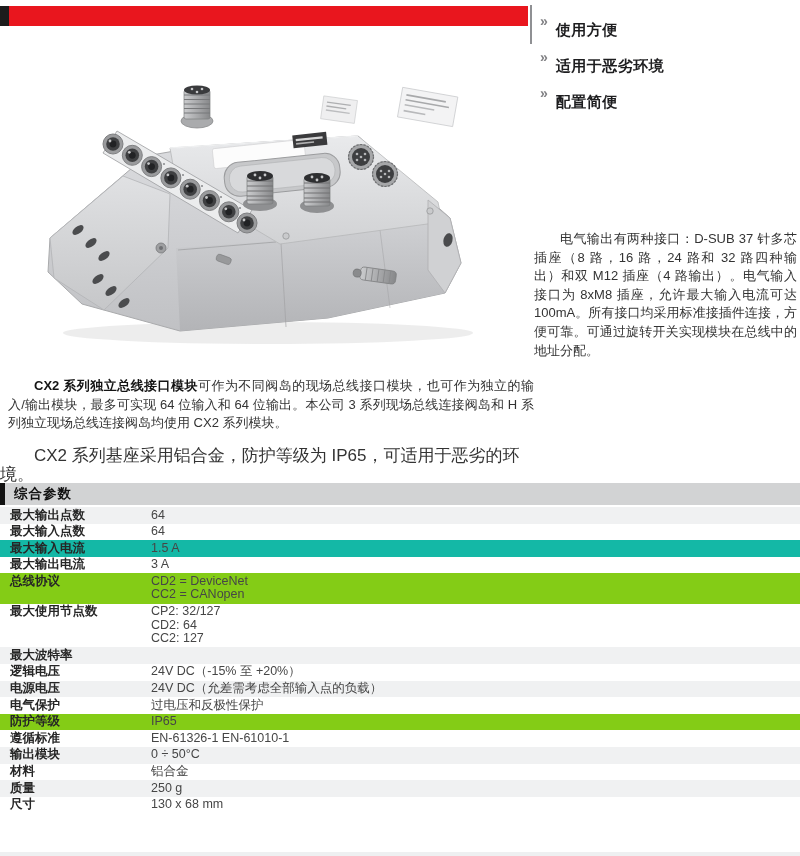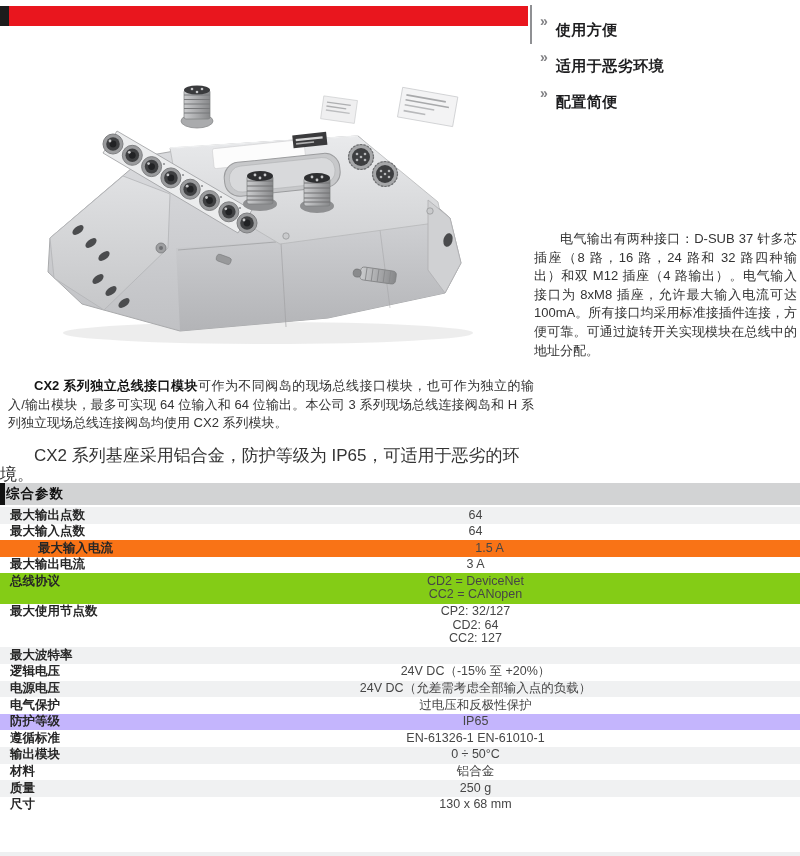--- a/index.html
+++ b/index.html
@@ -24,29 +24,29 @@
   .right-text{position:absolute;left:534px;top:230px;width:263px;font-size:13px;line-height:18.6px;color:#333;text-align:justify;text-indent:2em;}
 
   
   .p1{position:absolute;left:8px;top:377px;width:526px;font-size:13px;line-height:18.5px;color:#333;margin:0;text-indent:2em;text-align:justify;}
   .p1 b{color:#141414;}
   .p2{position:absolute;left:0;top:447px;width:526px;font-size:17px;line-height:18.5px;color:#333;margin:0;text-indent:2em;}
 
   
   .section-header{position:absolute;left:0;top:483px;width:800px;height:22px;background:#d2d3d4;display:flex;align-items:center;}
   .section-accent{width:5px;height:22px;background:#121212;flex:none;}
-  .section-title{font-size:13.5px;font-weight:bold;color:#111;padding-left:1px;letter-spacing:1px;}
+  .section-title{font-size:13.5px;font-weight:bold;color:#111;padding-left:9px;letter-spacing:1px;}
 
   
   .spec-table{position:absolute;left:0;top:507px;width:800px;}
   .spec-row{display:flex;padding:1.5px 0;}
   .spec-row.stripe{background:#f0f1f2;}
   .spec-label{width:151px;flex:none;box-sizing:border-box;padding-left:10px;font-size:12.5px;font-weight:bold;color:#262626;line-height:13.6px;}
   .spec-value{flex:1;font-size:12.5px;color:#464646;line-height:13.6px;}
-  .spec-value div{line-height:13.6px;text-align:center;}
+  .spec-value div{line-height:13.6px;}
   .bottom-strip{position:absolute;left:0;top:852px;width:800px;height:4px;background:#eef0f1;}
 </style>
 </head>
 <body>
 
 <div class="page">
 
   <div class="bar-black" style="background: rgb(28, 28, 28);"></div>
   <div class="bar-red" style="background: rgb(233, 22, 30);"></div>
   <div class="bar-divider"></div>
@@ -290,21 +290,21 @@
         </div>
   </div>
 
   <div class="spec-row">
     <div class="spec-label">最大输入点数</div>
     <div class="spec-value">
           <div>64</div>
         </div>
   </div>
 
-  <div class="spec-row stripe" style="background: #f97316; padding-left: 28px;">
+  <div class="spec-row stripe" style="background: #14b8a6;">
     <div class="spec-label">最大输入电流</div>
     <div class="spec-value">
           <div>1.5 A</div>
         </div>
   </div>
 
   <div class="spec-row">
     <div class="spec-label">最大输出电流</div>
     <div class="spec-value">
           <div>3 A</div>
@@ -346,21 +346,21 @@
         </div>
   </div>
 
   <div class="spec-row">
     <div class="spec-label">电气保护</div>
     <div class="spec-value">
           <div>过电压和反极性保护</div>
         </div>
   </div>
 
-  <div class="spec-row stripe" style="background: #c4b5fd;">
+  <div class="spec-row stripe" style="background: #84cc16;">
     <div class="spec-label">防护等级</div>
     <div class="spec-value">
           <div>IP65</div>
         </div>
   </div>
 
   <div class="spec-row">
     <div class="spec-label">遵循标准</div>
     <div class="spec-value">
           <div>EN-61326-1  EN-61010-1</div>

